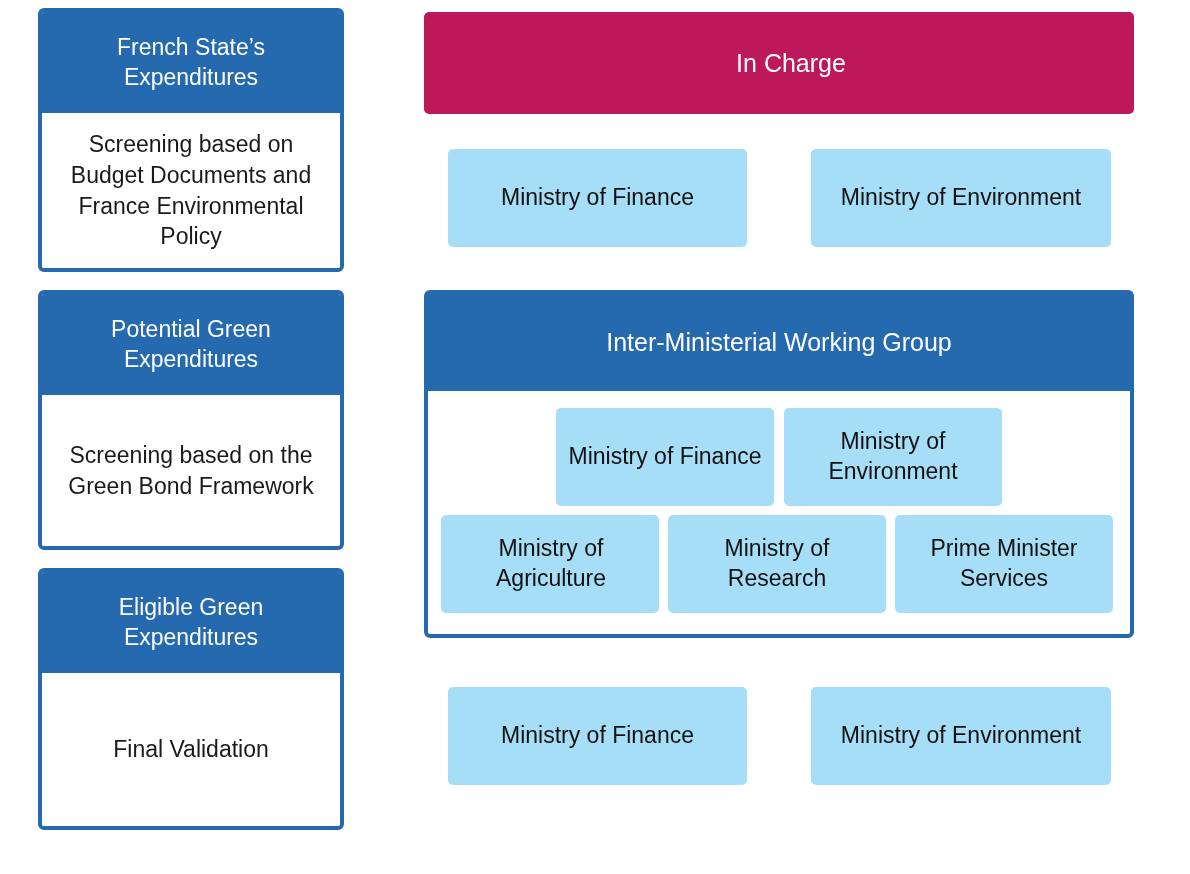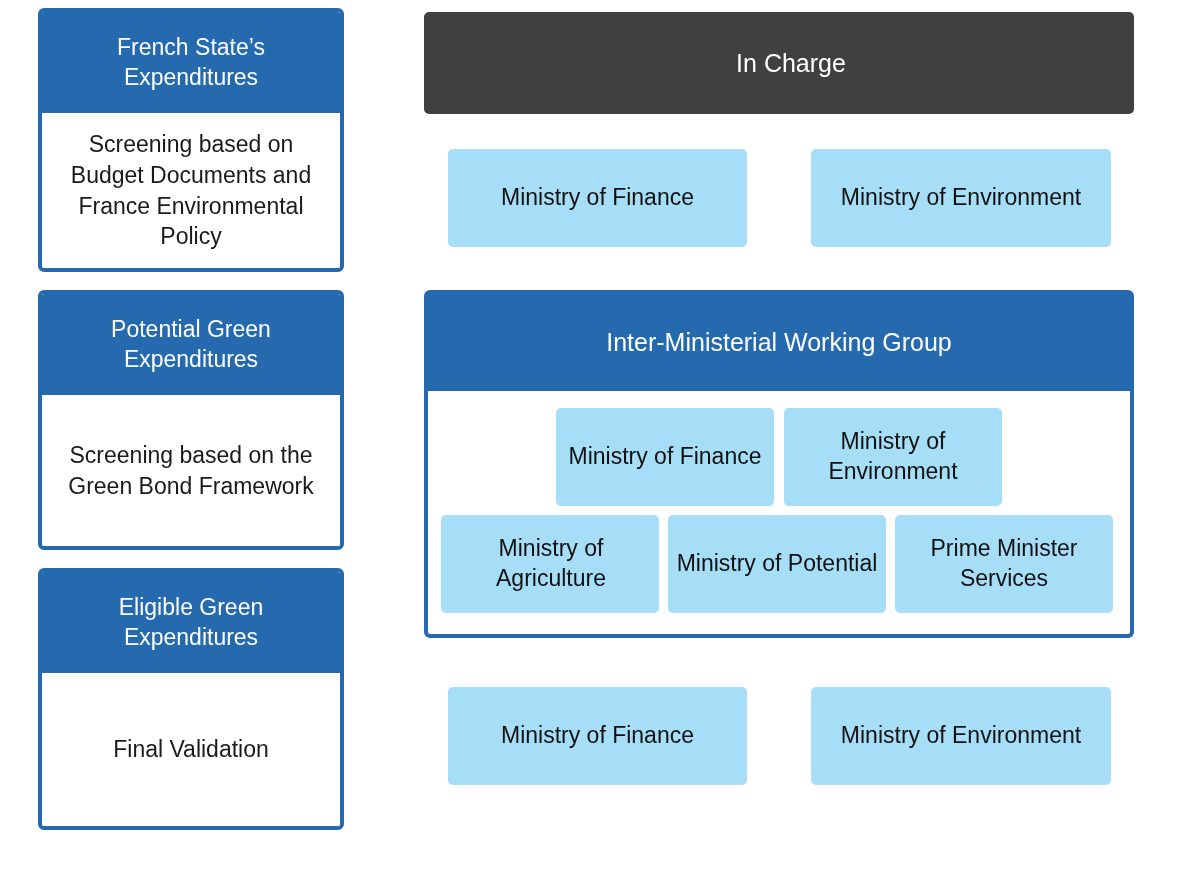--- a/index.html
+++ b/index.html
@@ -64,21 +64,21 @@
   #stage-card-0 .stage-head { height: 101px; }
   #stage-card-1 { left: -8px;  top: 290px; width: 306px; height: 260px; }
   #stage-card-1 .stage-head { height: 101px; }
   #stage-card-2 { left: -8px;  top: 568px; width: 306px; height: 262px; }
   #stage-card-2 .stage-head { height: 101px; }
 
   
   .banner {
     position: absolute;
     box-sizing: border-box;
-    background: #404040;
+    background: #be185d;
     color: #ffffff;
     border-radius: 5px;
     display: flex;
     align-items: center;
     justify-content: center;
     font-size: 25px;
     padding-left: 24px;
   }
   #in-charge-banner {
     left: 378px; top: 12px; width: 710px; height: 102px;
@@ -178,21 +178,21 @@
 
   <div class="ministry-box" id="incharge-finance">Ministry of Finance</div>
   <div class="ministry-box" id="incharge-environment">Ministry of Environment</div>
 
   <div id="imwg-panel">
     <div id="imwg-header">Inter-Ministerial Working Group</div>
     <div id="imwg-body">
       <div class="imwg-box" id="imwg-finance">Ministry of Finance</div>
       <div class="imwg-box" id="imwg-environment">Ministry of Environment</div>
       <div class="imwg-box" id="imwg-agriculture">Ministry of Agriculture</div>
-      <div class="imwg-box" id="imwg-research">Ministry of Potential</div>
+      <div class="imwg-box" id="imwg-research">Ministry of Research</div>
       <div class="imwg-box" id="imwg-pmservices">Prime Minister Services</div>
     </div>
   </div>
 
   <div class="ministry-box" id="final-finance">Ministry of Finance</div>
   <div class="ministry-box" id="final-environment">Ministry of Environment</div>
 
 </div>
 
 </body></html>

